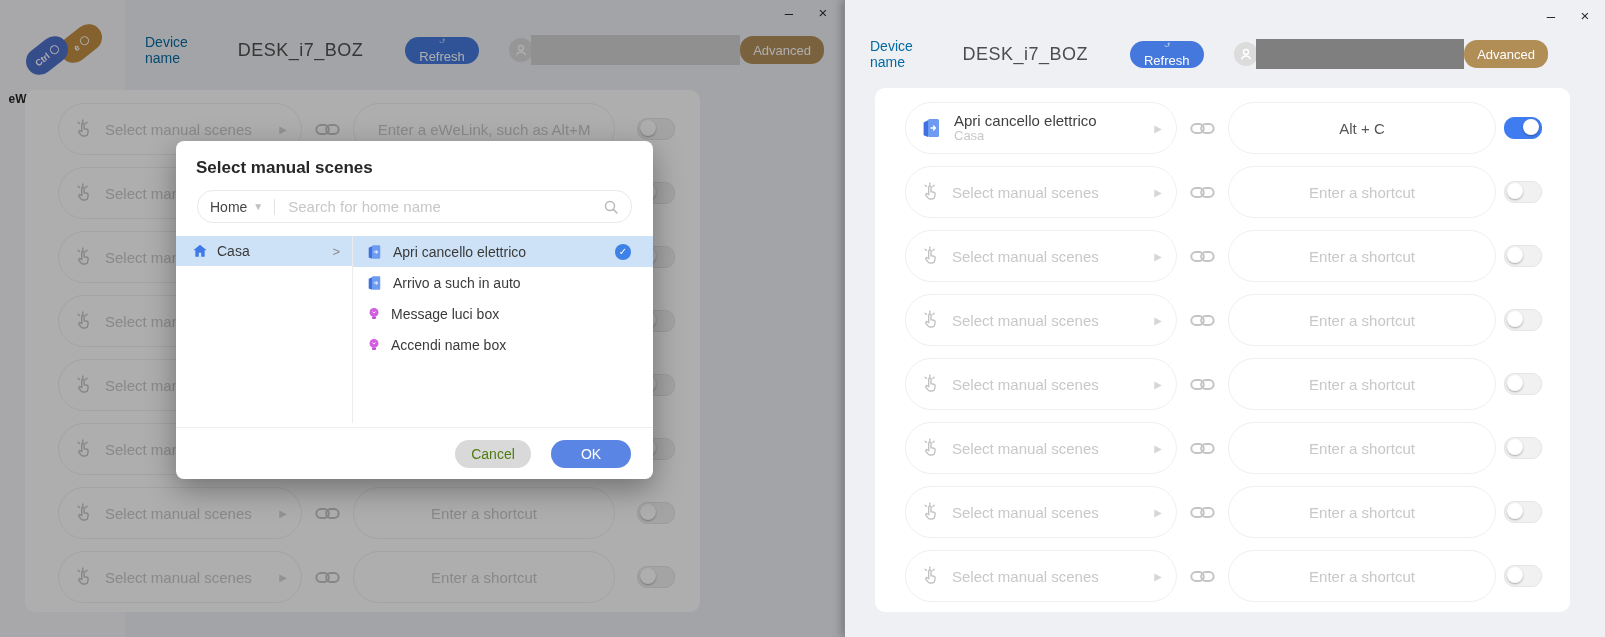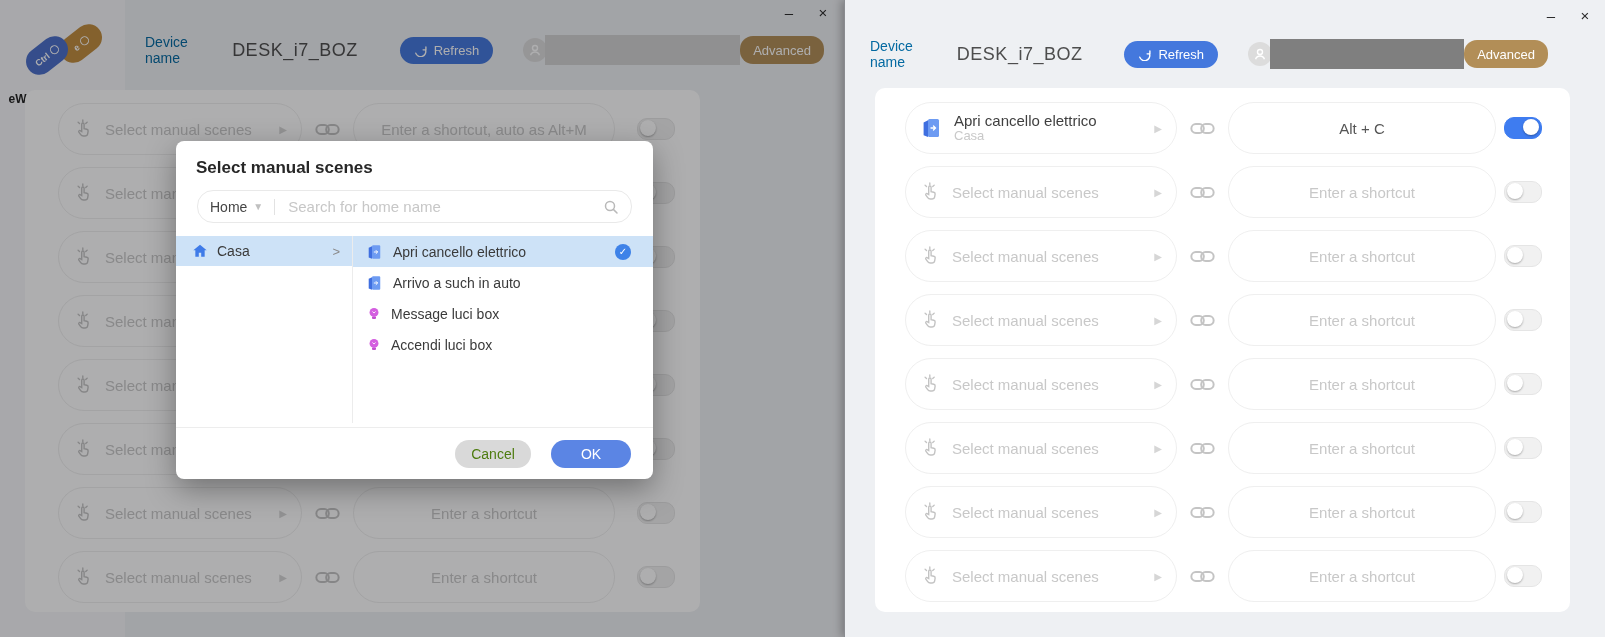--- a/index.html
+++ b/index.html
@@ -21,21 +21,21 @@
   .nav-item{margin-top:44px;display:flex;flex-direction:column;align-items:center;gap:9px;cursor:pointer;}
   .nav-item svg{stroke:#3a5aa0;fill:none;stroke-width:1.8;stroke-linecap:round;stroke-linejoin:round;}
   .nav-label{font-family:"Liberation Serif","DejaVu Serif",serif;font-size:14px;color:#36436b;}
 
   
   .hdr{position:absolute;height:32px;display:flex;align-items:center;z-index:1;}
   .win-left .hdr{left:145px;right:20px;top:34px;}
   .win-right .hdr{left:25px;right:58px;top:38px;}
   .hdr-label{font-size:14px;color:#0369a1;}
   .hdr-name{font-size:18px;color:#4d4d4d;margin-left:12px;letter-spacing:.5px;}
-  .btn-refresh{margin-left:42px;height:27px;padding:0 14px;border-radius:14px;background:#4478dd;color:#fff;font-size:13px;display:flex;align-items:center;gap:6px;border:none;cursor:pointer;}
+  .btn-refresh{margin-left:42px;height:27px;padding:0 14px;border-radius:14px;background:#4478dd;color:#fff;font-size:13px;display:flex;align-items:center;gap:6px;border:none;cursor:pointer;flex-direction:column;}
   .avatar{margin-left:30px;width:24px;height:24px;border-radius:50%;background:#dcdcdc;display:flex;align-items:center;justify-content:center;flex:none;}
   .redact{height:30px;width:212px;margin-left:-2px;}
   .win-left .redact{background:#d2d2d2;}
   .win-right .redact{background:#7f7f7f;}
   .btn-advanced{margin-left:auto;height:28px;padding:0 13px;border-radius:13px;background:#b28e57;color:#fff;font-size:13px;display:flex;align-items:center;border:none;cursor:pointer;}
 
   
   .card{position:absolute;background:#fff;border-radius:10px;overflow:hidden;}
   .win-left .card{left:25px;top:90px;width:675px;height:522px;padding:13px 25px 0 33px;box-sizing:border-box;}
   .win-right .card{left:30px;top:88px;width:695px;height:524px;padding:14px 28px 0 30px;box-sizing:border-box;}
@@ -194,21 +194,21 @@
         <span class="scene-ph-txt">Select manual scenes</span>
       </span>
       <span class="play">▶</span>
     </div>
     <span class="link-ico">
       <svg width="25" height="15" viewBox="0 0 28 16" fill="none" stroke="#c4c4c4" stroke-width="2.2">
         <rect x="1.5" y="3" width="14" height="10" rx="5"></rect>
               <rect x="12.5" y="3" width="14" height="10" rx="5"></rect>
       </svg>
     </span>
-    <div class="pill pill-shortcut">Enter a shortcut, auto as Alt+M</div>
+    <div class="pill pill-shortcut">Enter a eWeLink, such as Alt+M</div>
     <div class="toggle"></div>
   </div>
 
   <div class="row">
     <div class="pill pill-scene">
       <span class="scene-empty">
         <span class="tap-wrap">
           <svg width="22" height="22" viewBox="0 0 24 24" fill="none" stroke="#c3c3c3" stroke-width="1.5" stroke-linecap="round">
             <path d="M5.5 4.5l1.6 1.6"></path>
                   <path d="M10.7 2.2v2.2"></path>
@@ -454,21 +454,21 @@
 
   <div class="scene-item filled icon-bulb">
 
     <span class="i-bulb">
       <svg width="16" height="16" viewBox="0 0 20 20">
         <circle cx="10" cy="8" r="5.6" fill="#d45ee0"></circle>
         <path d="M7.5 13.5h5v1.6a1.2 1.2 0 01-1.2 1.2h-2.6a1.2 1.2 0 01-1.2-1.2z" fill="#c350cf"></path>
         <path d="M8.4 7.2l1.6 1.6 1.6-1.6" stroke="#fff" stroke-width="1.1" fill="none" stroke-linecap="round"></path>
       </svg>
     </span>
-    <span class="si-label">Accendi luci box</span>
+    <span class="si-label">Accendi name box</span>
     <span class="check">✓</span>
   </div>
 </div>
     </div>
     <div class="m-footer">
       <button class="btn btn-cancel">Cancel</button>
       <button class="btn btn-ok">OK</button>
     </div>
   </div>
 </div>

